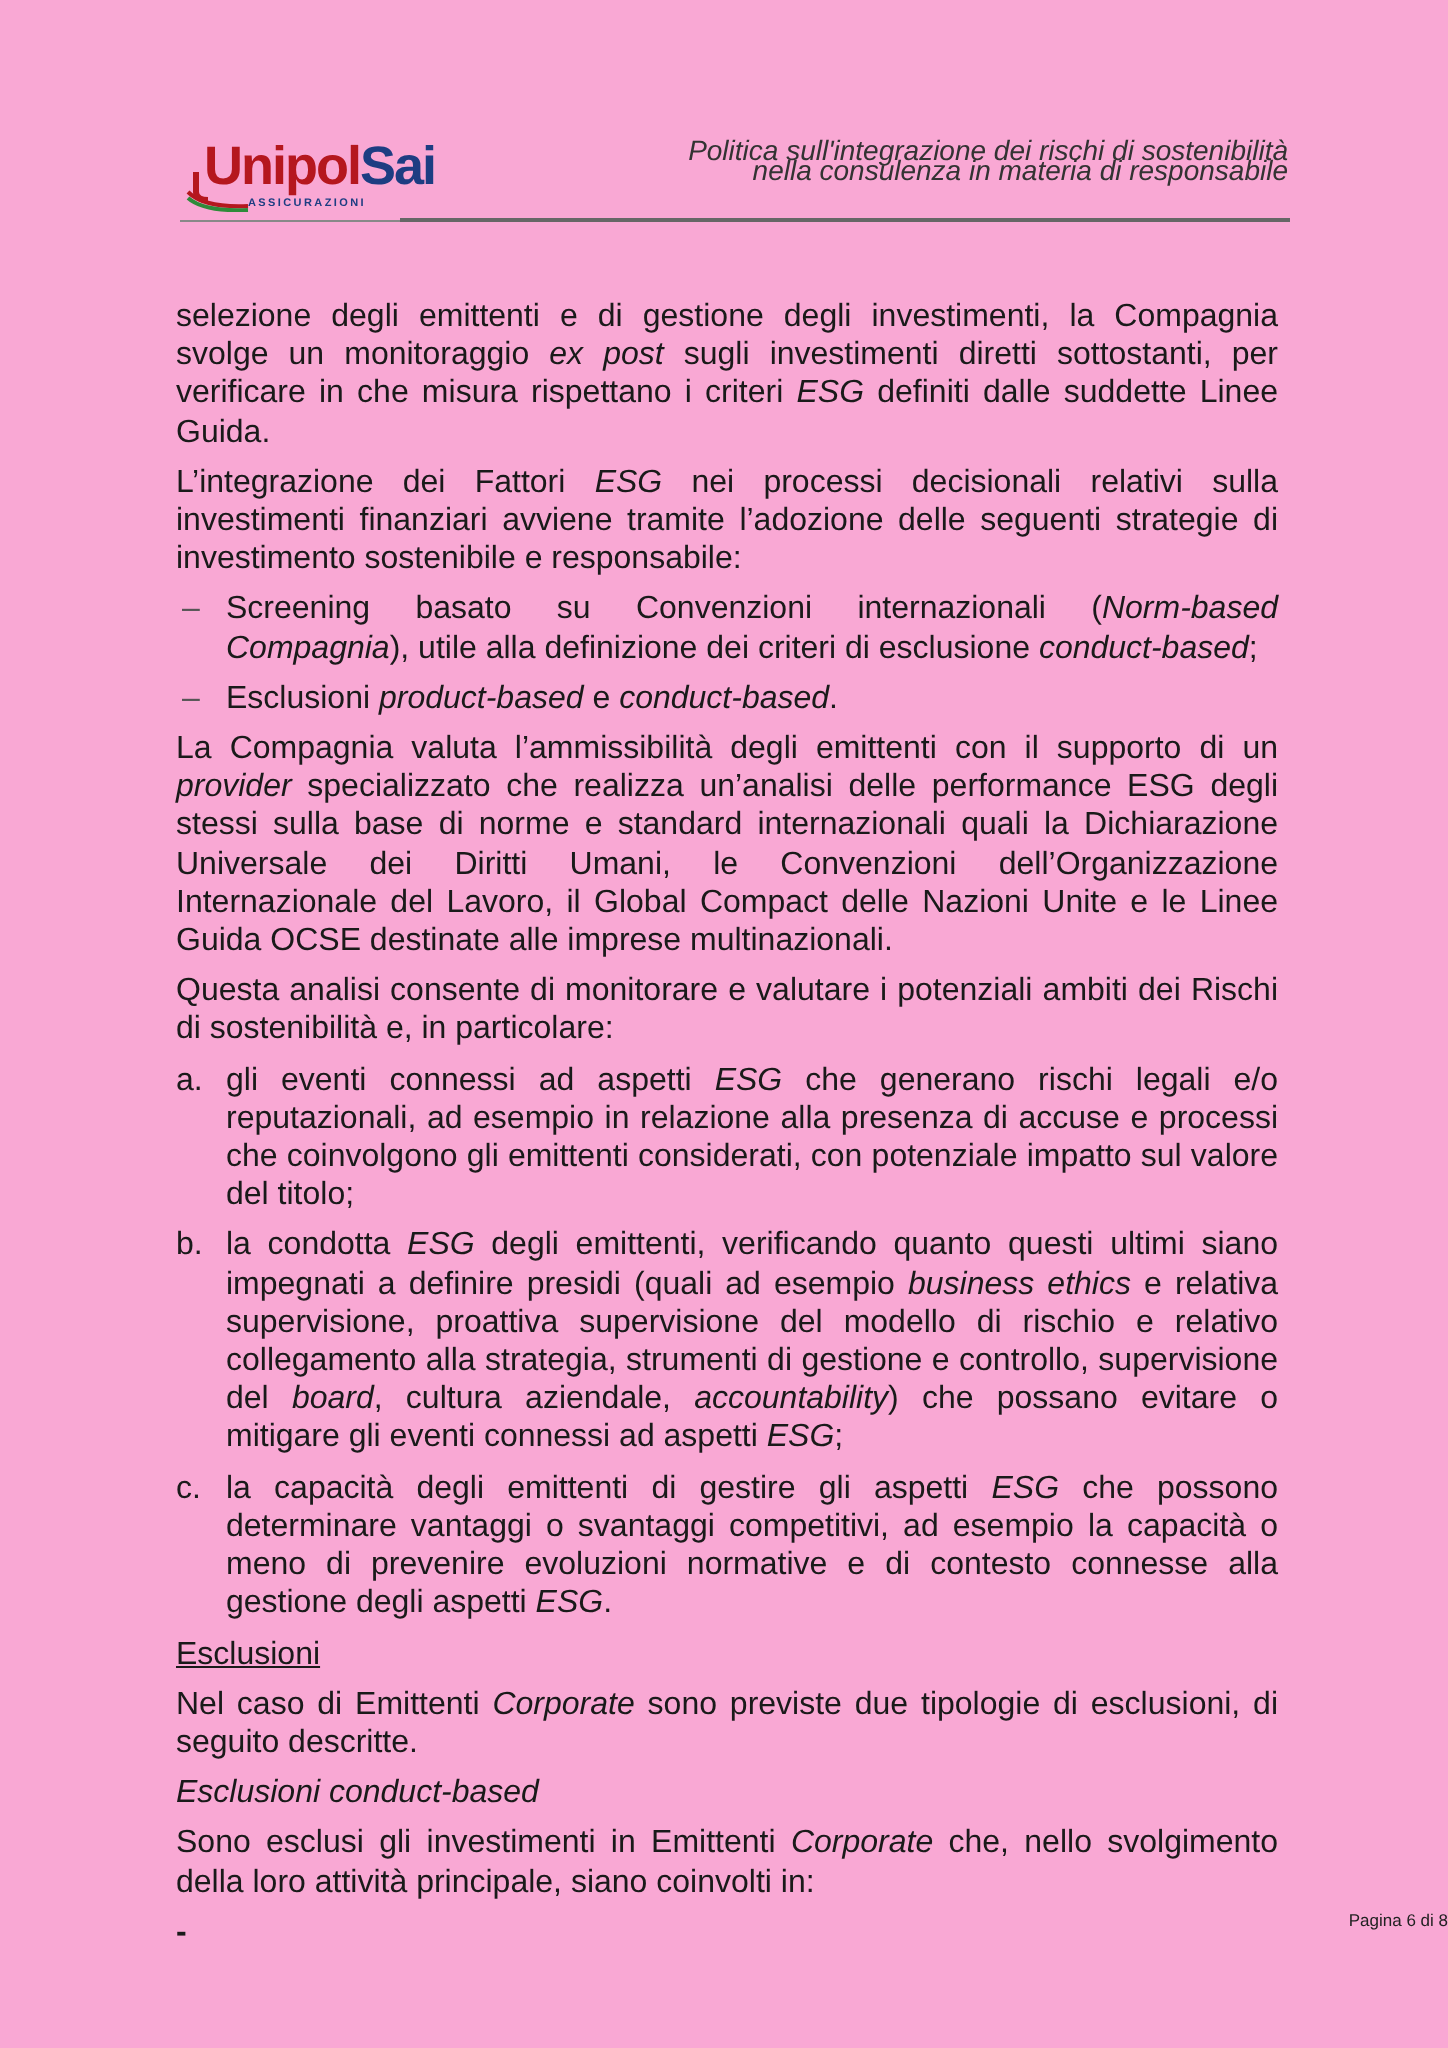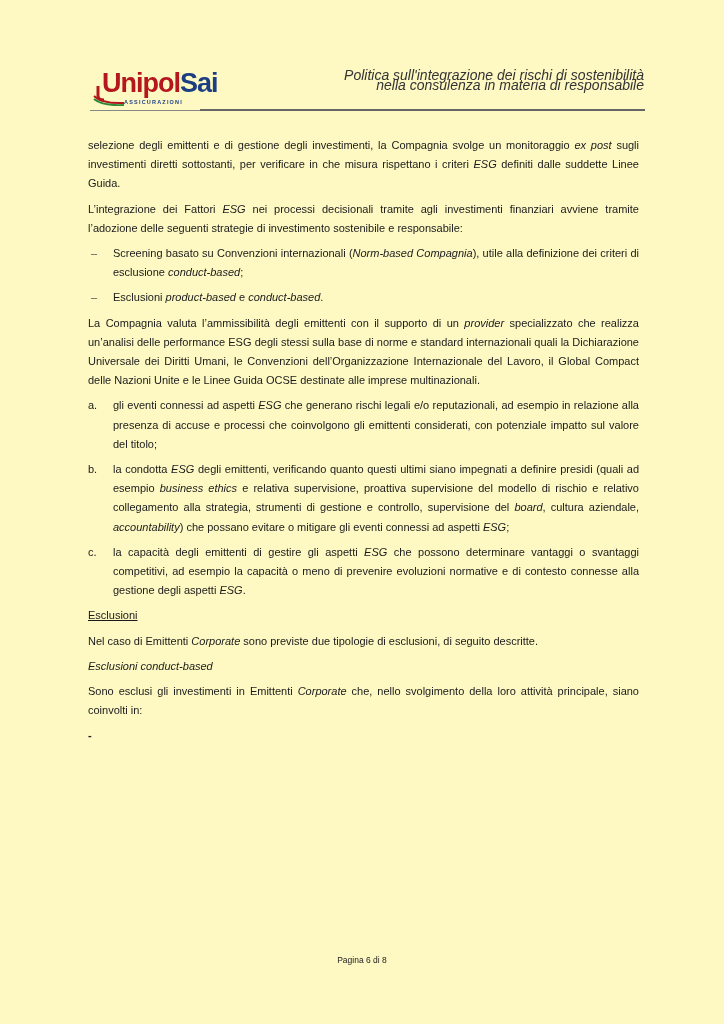--- a/index.html
+++ b/index.html
@@ -1,47 +1,47 @@
 <!DOCTYPE html>
 <html><head>
 <meta charset="utf-8">
 <style>
   html, body { margin: 0; padding: 0; background: #ffffff; }
   body { width: 724px; height: 1024px; position: relative; overflow: hidden;
          font-family: "Liberation Sans", sans-serif; color: #1a1a1a; }
-  .page { position: absolute; left: 0; top: 0; width: 724px; height: 1024px; background: #fef9c3; }
+  .page { position: absolute; left: 0; top: 0; width: 724px; height: 1024px; background: #f9a8d4; }
 
   
   .logo { position: absolute; left: 92px; top: 72px; width: 110px; height: 36px; }
   .logo-text { position: absolute; left: 10px; top: -4px; font-family: "Liberation Sans", sans-serif;
                font-weight: bold; font-size: 27px; letter-spacing: -1px; }
   .logo-text .u { color: #b5171e; }
   .logo-text .n { color: #1d3d82; }
   .logo-sub { position: absolute; left: 32px; top: 27px; font-size: 5.5px; font-weight: bold;
               letter-spacing: 1.2px; color: #1d3d82; }
   .logo-swoosh { position: absolute; left: 0; top: 12px; width: 34px; height: 22px; }
   .header-title { position: absolute; right: 80px; top: 70px; text-align: right;
                   font-style: italic; font-size: 14px; line-height: 10px; color: #333; }
   .header-rule-thin { position: absolute; left: 90px; top: 110px; width: 110px; height: 1px; background: #888; }
   .header-rule { position: absolute; left: 200px; top: 109px; width: 445px; height: 2px; background: #666; }
 
   
-  .content { position: absolute; left: 88px; top: 136px; width: 551px;
-             font-size: 11px; line-height: 19.2px; text-align: justify; }
+  .content { position: absolute; left: 88px; top: 149px; width: 551px;
+             font-size: 16px; line-height: 19.2px; text-align: justify; }
   .content p { margin: 0 0 6px 0; }
   .content i { font-style: italic; }
   .list { margin: 0 0 6px 0; padding: 0; list-style: none; }
   .list li { position: relative; padding-left: 25px; margin-bottom: 6px; }
   .list li .marker { position: absolute; left: 0; top: 0; width: 20px; text-align: left; }
   .dash-list li .marker { left: 3px; color: #555; }
   .underline { text-decoration: underline; }
   .final-dash li { padding-left: 16px; }
   .final-dash li .marker { left: 0; font-weight: bold; }
 
-  .footer { position: absolute; left: 0; width: 724px; top: 955px; text-align: center;
+  .footer { position: absolute; left: 0; width: 724px; top: 955px; text-align: right;
             font-size: 8.5px; color: #222; }
 </style>
 </head>
 <body>
 
 <div class="page">
 
   <div class="logo">
     <svg class="logo-swoosh" viewBox="0 0 34 22">
       <path d="M2 12 Q10 20 32 19" stroke="#b5171e" stroke-width="2" fill="none"></path>
@@ -57,35 +57,36 @@
     <div>nella consulenza in materia di responsabile</div>
   </div>
   <div class="header-rule-thin"></div>
   <div class="header-rule"></div>
 
   <div class="content">
 
     <p><span>selezione degli emittenti e di gestione degli investimenti, la Compagnia svolge un monitoraggio </span><i>ex post</i><span> sugli investimenti diretti sottostanti, per verificare in che misura rispettano i criteri </span><i>ESG</i><span> definiti dalle suddette Linee Guida.</span></p>
 
 
-    <p><span>L’integrazione dei Fattori </span><i>ESG</i><span> nei processi decisionali tramite agli investimenti finanziari avviene tramite l’adozione delle seguenti strategie di investimento sostenibile e responsabile:</span></p>
+    <p><span>L’integrazione dei Fattori </span><i>ESG</i><span> nei processi decisionali relativi sulla investimenti finanziari avviene tramite l’adozione delle seguenti strategie di investimento sostenibile e responsabile:</span></p>
 
     <ul class="list dash-list">
       <li>
         <span class="marker">–</span>
         <span>Screening basato su Convenzioni internazionali (</span><i>Norm-based Compagnia</i><span>), utile alla definizione dei criteri di esclusione </span><i>conduct-based</i><span>;</span>
       </li>
       <li>
         <span class="marker">–</span>
         <span>Esclusioni </span><i>product-based</i><span> e </span><i>conduct-based</i><span>.</span>
       </li>
     </ul>
 
     <p><span>La Compagnia valuta l’ammissibilità degli emittenti con il supporto di un </span><i>provider</i><span> specializzato che realizza un’analisi delle performance ESG degli stessi sulla base di norme e standard internazionali quali la Dichiarazione Universale dei Diritti Umani, le Convenzioni dell’Organizzazione Internazionale del Lavoro, il Global Compact delle Nazioni Unite e le Linee Guida OCSE destinate alle imprese multinazionali.</span></p>
 
+    <p>Questa analisi consente di monitorare e valutare i potenziali ambiti dei Rischi di sostenibilità e, in particolare:</p>
 
     <ul class="list">
       <li>
         <span class="marker">a.</span>
         <span>gli eventi connessi ad aspetti </span><i>ESG</i><span> che generano rischi legali e/o reputazionali, ad esempio in relazione alla presenza di accuse e processi che coinvolgono gli emittenti considerati, con potenziale impatto sul valore del titolo;</span>
       </li>
       <li>
         <span class="marker">b.</span>
         <span>la condotta </span><i>ESG</i><span> degli emittenti, verificando quanto questi ultimi siano impegnati a definire presidi (quali ad esempio </span><i>business ethics</i><span> e relativa supervisione, proattiva supervisione del modello di rischio e relativo collegamento alla strategia, strumenti di gestione e controllo, supervisione del </span><i>board</i><span>, cultura aziendale, </span><i>accountability</i><span>) che possano evitare o mitigare gli eventi connessi ad aspetti </span><i>ESG</i><span>;</span>
       </li>

